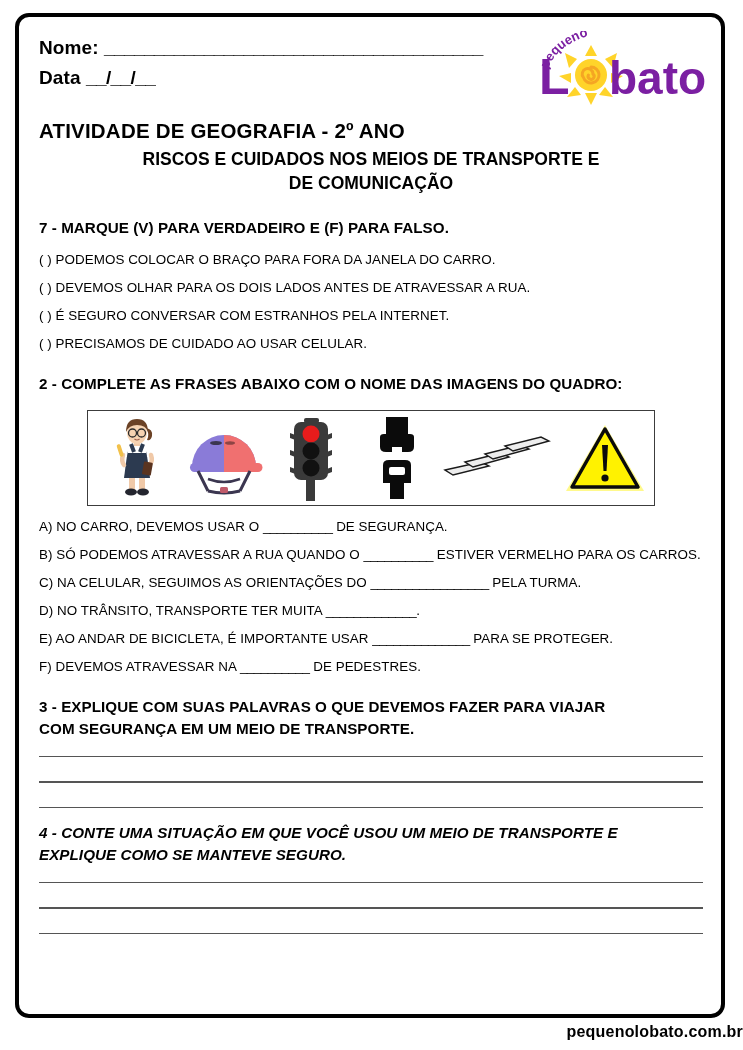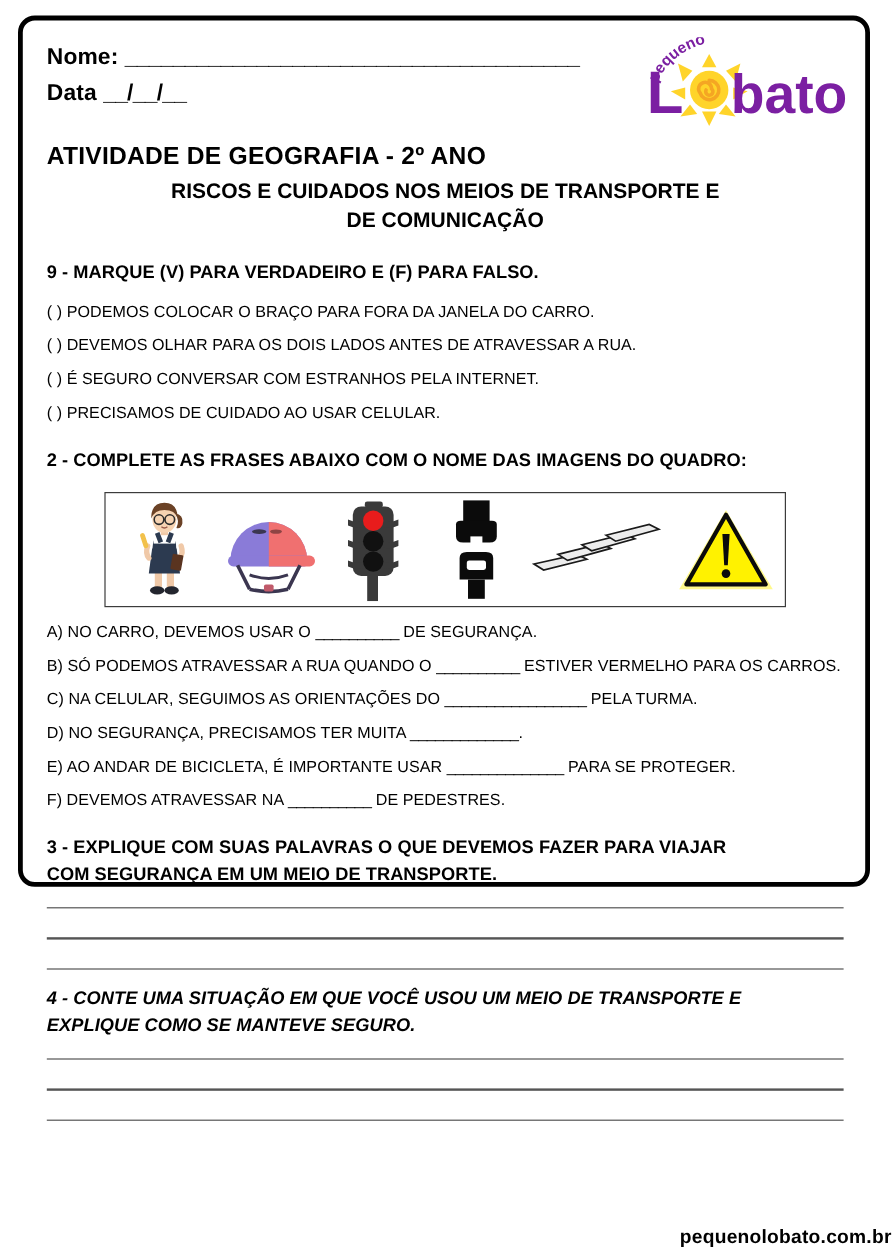--- a/index.html
+++ b/index.html
@@ -15,21 +15,21 @@
     position: relative;
     overflow: hidden;
   }
 
   
   .sheet-frame {
     position: absolute;
     left: 15px;
     top: 13px;
     width: 710px;
-    height: 726px;
+    height: 1005px;
     box-sizing: border-box;
     border: 4px solid #000000;
     border-radius: 14px;
     background: #ffffff;
   }
 
   .inner {
     position: absolute;
     left: 20px;
     top: 14px;
@@ -189,21 +189,21 @@
         </svg>
       </div>
     </div>
 
     <div class="title-main">ATIVIDADE DE GEOGRAFIA - 2º ANO</div>
     <div class="title-sub">
       <div>RISCOS E CUIDADOS NOS MEIOS DE TRANSPORTE E</div>
       <div>DE COMUNICAÇÃO</div>
     </div>
 
-    <div class="q-head">9 - MARQUE (V) PARA VERDADEIRO E (F) PARA FALSO.</div>
+    <div class="q-head">7 - MARQUE (V) PARA VERDADEIRO E (F) PARA FALSO.</div>
     <div>
       <div class="tf-item">(   ) PODEMOS COLOCAR O BRAÇO PARA FORA DA JANELA DO CARRO.</div>
       <div class="tf-item">(   ) DEVEMOS OLHAR PARA OS DOIS LADOS ANTES DE ATRAVESSAR A RUA.</div>
       <div class="tf-item">(   ) É SEGURO CONVERSAR COM ESTRANHOS PELA INTERNET.</div>
       <div class="tf-item">(   ) PRECISAMOS DE CUIDADO AO USAR CELULAR.</div>
     </div>
 
     <div class="q-head">2 - COMPLETE AS FRASES ABAIXO COM O NOME DAS IMAGENS DO QUADRO:</div>
 
     <div class="pic-box">
@@ -316,21 +316,21 @@
       <div class="fill-item">
         <span>A) NO CARRO, DEVEMOS USAR O </span><span class="blank">__________</span><span> DE SEGURANÇA.</span>
       </div>
       <div class="fill-item">
         <span>B) SÓ PODEMOS ATRAVESSAR A RUA QUANDO O </span><span class="blank">__________</span><span> ESTIVER VERMELHO PARA OS CARROS.</span>
       </div>
       <div class="fill-item">
         <span>C) NA CELULAR, SEGUIMOS AS ORIENTAÇÕES DO </span><span class="blank">_________________</span><span> PELA TURMA.</span>
       </div>
       <div class="fill-item">
-        <span>D) NO SEGURANÇA, PRECISAMOS TER MUITA </span><span class="blank">_____________</span><span>.</span>
+        <span>D) NO TRÂNSITO, TRANSPORTE TER MUITA </span><span class="blank">_____________</span><span>.</span>
       </div>
       <div class="fill-item">
         <span>E) AO ANDAR DE BICICLETA, É IMPORTANTE USAR </span><span class="blank">______________</span><span> PARA SE PROTEGER.</span>
       </div>
       <div class="fill-item">
         <span>F) DEVEMOS ATRAVESSAR NA </span><span class="blank">__________</span><span> DE PEDESTRES.</span>
       </div>
     </div>
 
     <div class="q-head">

